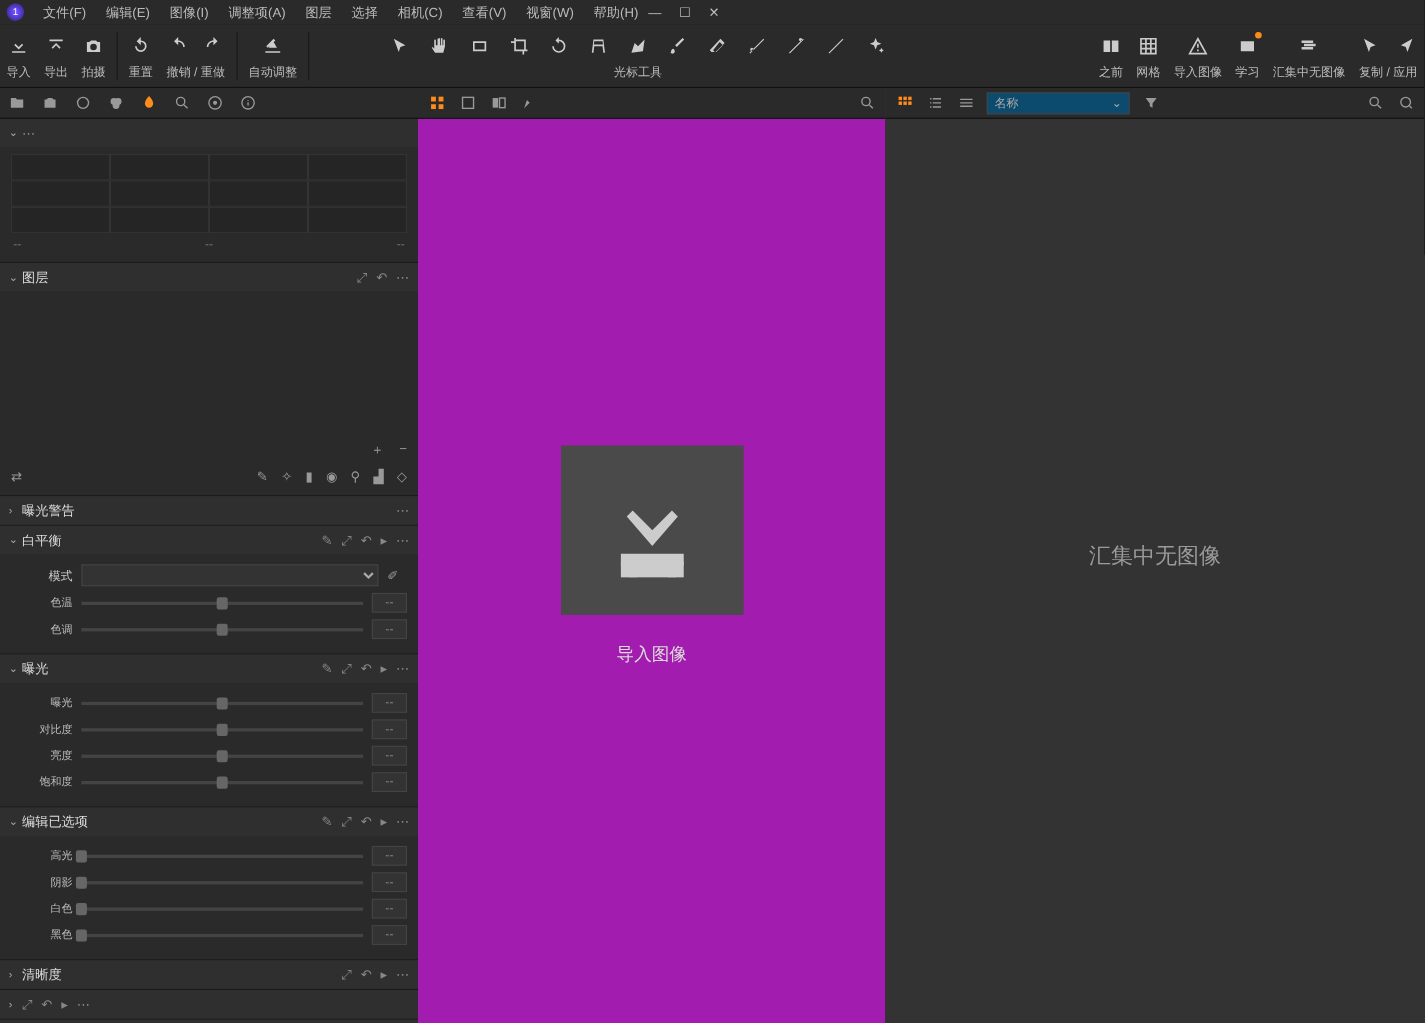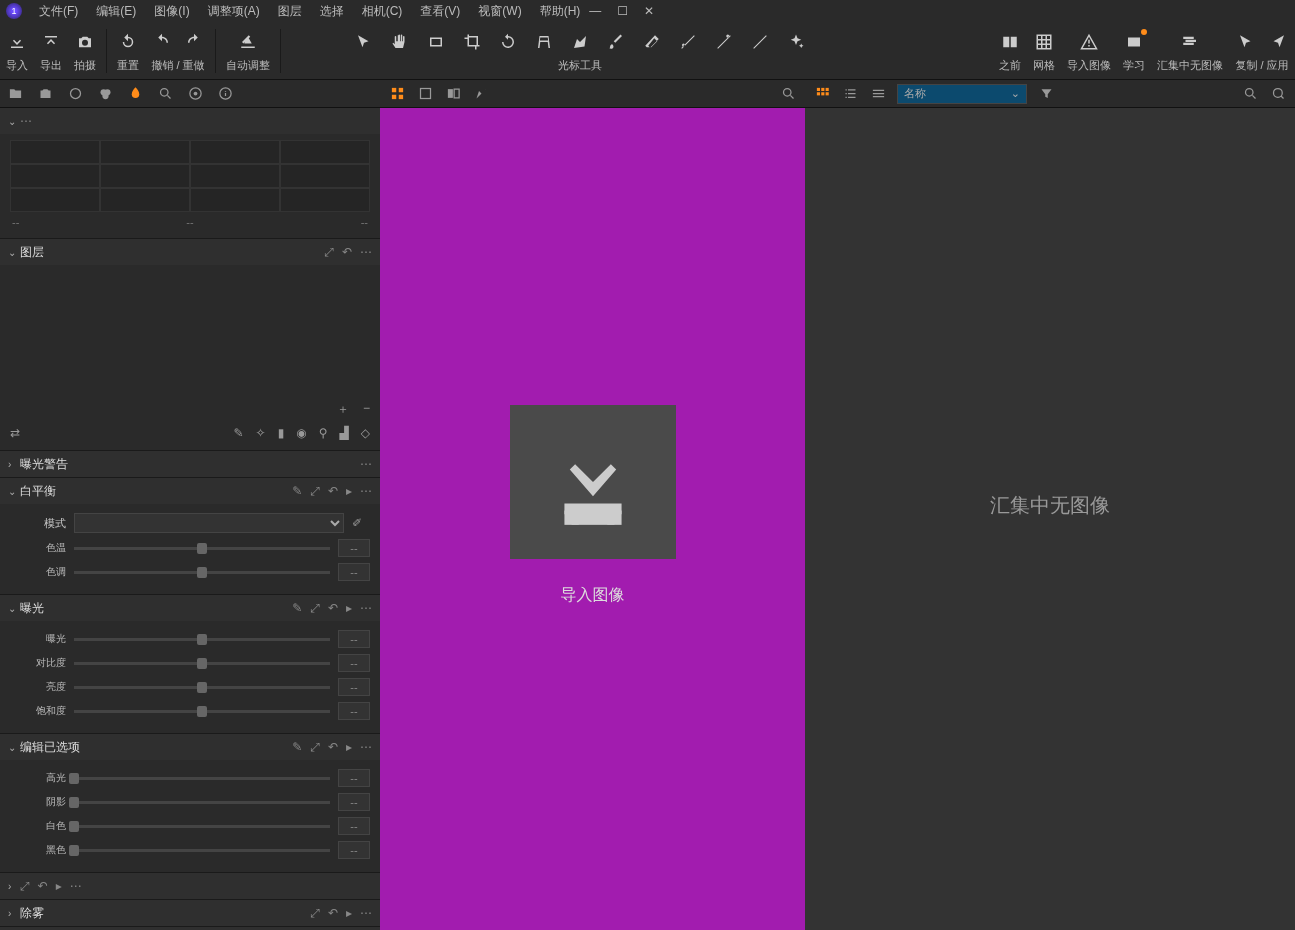--- a/index.html
+++ b/index.html
@@ -547,33 +547,33 @@
                 <div class="thumb" style="left:0"></div>
               </div>
               <div class="val">--</div>
             </div>
       </div>
     </div>
 
     <div class="section">
       <div class="hdr">
         <span class="chev">›</span>
+        <span class="name">清晰度</span>
         <span class="acts">
               <span>⤢</span>
               <span>↶</span>
               <span>▸</span>
               <span>⋯</span>
             </span>
       </div>
     </div>
 
     <div class="section">
       <div class="hdr">
         <span class="chev">›</span>
-        <span class="name">除雾</span>
         <span class="acts">
               <span>⤢</span>
               <span>↶</span>
               <span>▸</span>
               <span>⋯</span>
             </span>
       </div>
     </div>
 
     <div class="section">

